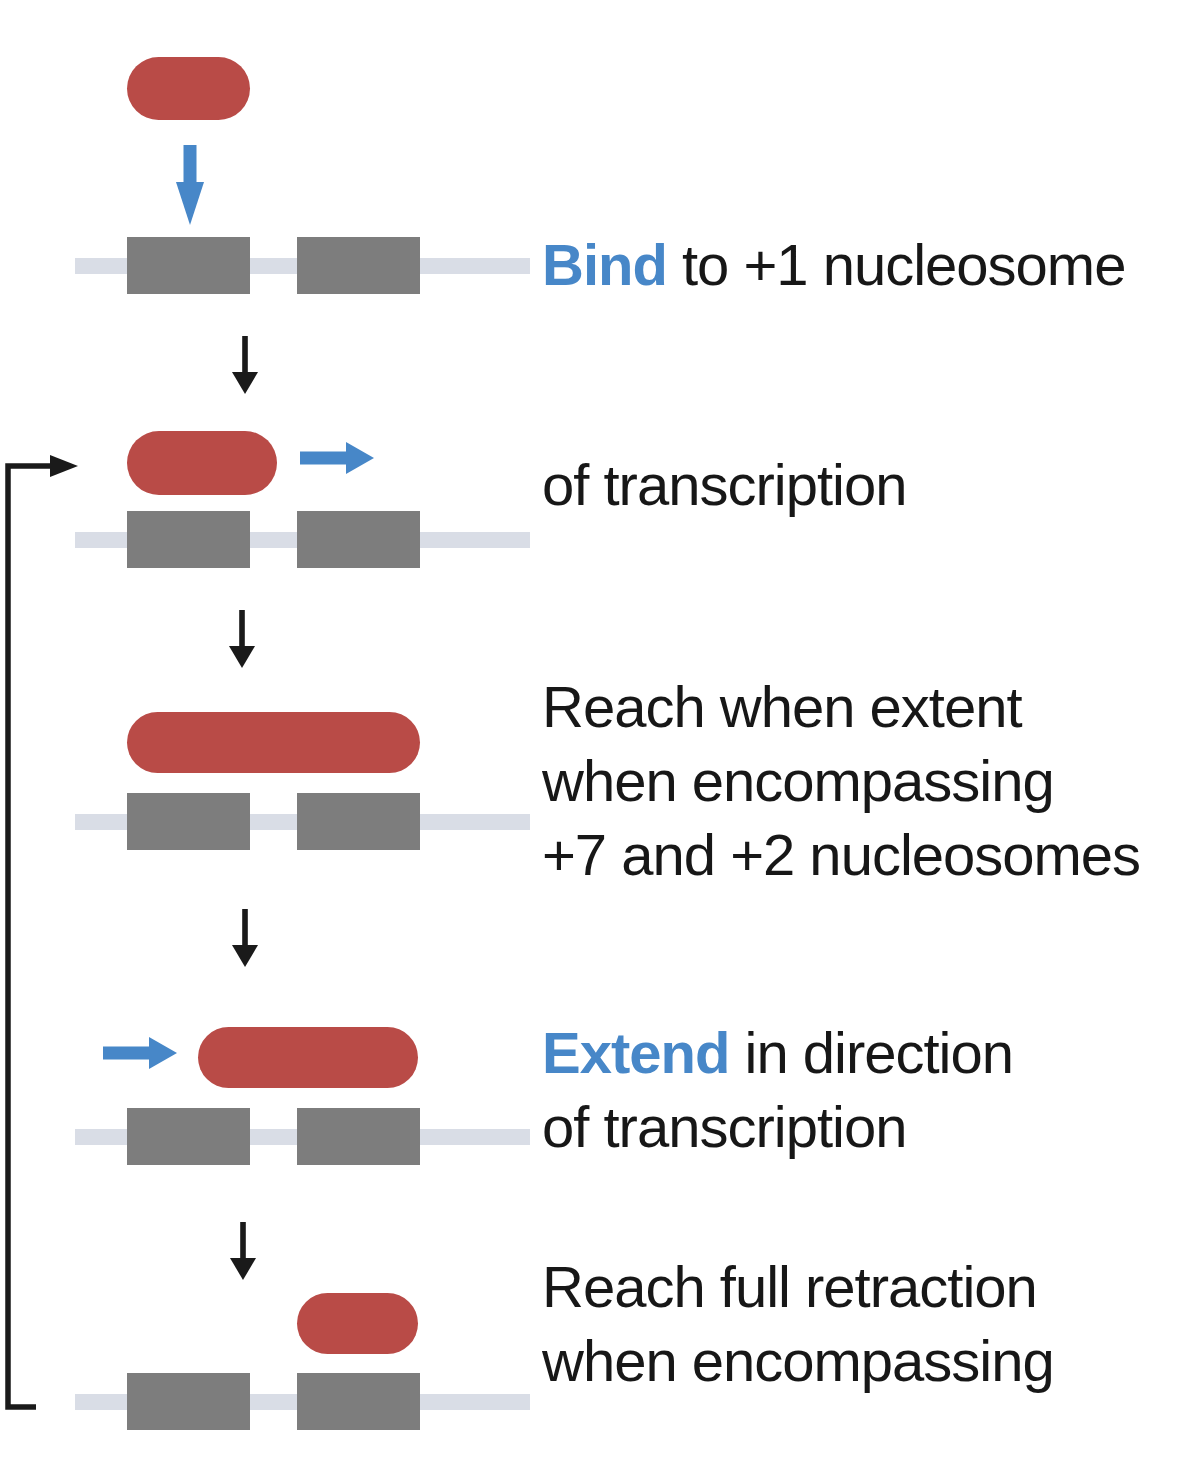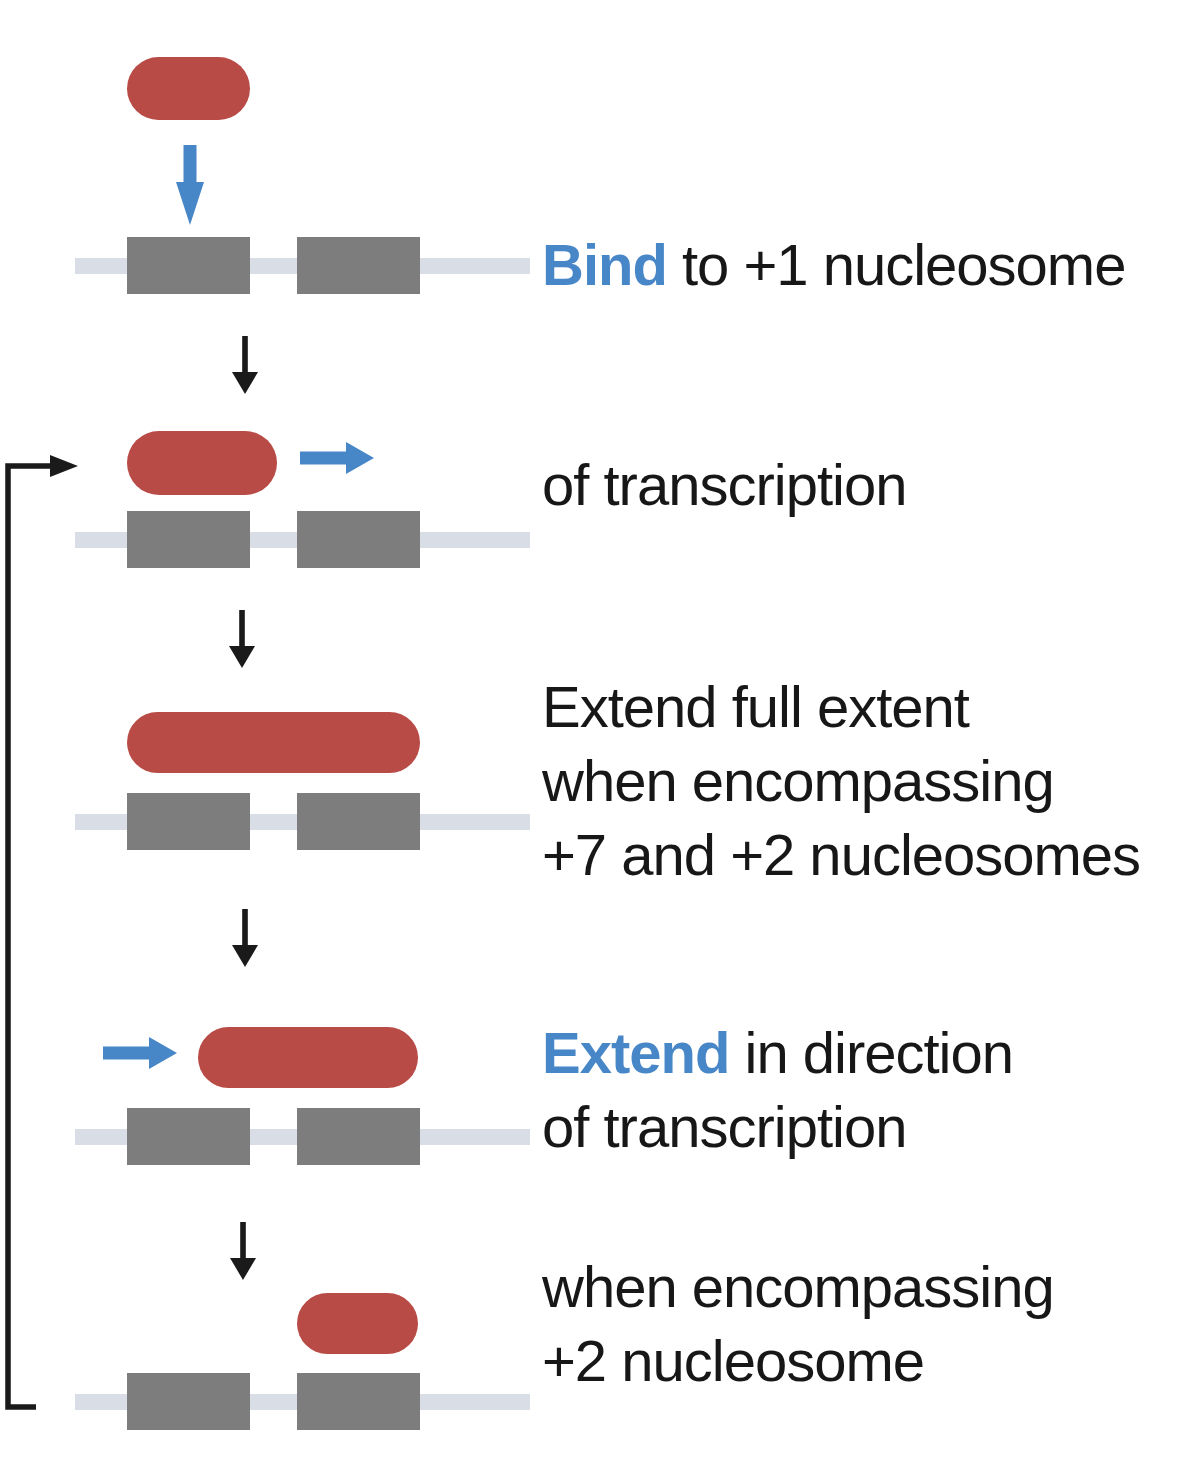--- a/index.html
+++ b/index.html
@@ -93,21 +93,21 @@
   </svg>
 
   <div>
     <div class="pill" style="left: 127px; top: 687px; width: 293px; height: 61px; border-radius: 31px; background-color: rgb(185, 75, 71);"></div>
 
     <div class="dna" style="top: 789px; background-color: rgb(217, 221, 230);"></div>
     <div class="nuc" style="left: 127px; top: 768px; background-color: rgb(125, 125, 125);"></div>
     <div class="nuc" style="left: 297px; top: 768px; background-color: rgb(125, 125, 125);"></div>
 
     <div class="label" style="top: 645px; color: rgb(23, 23, 23);">
-      <div>Extend full extent</div>
+      <div>Reach when extent</div>
       <div>when encompassing</div>
       <div>+7 and +2 nucleosomes</div>
     </div>
   </div>
 
   <svg style="left:232px;top:884px" width="26" height="58" viewBox="0 0 26 58">
     <rect x="10.2" y="0" width="5.6" height="38" fill="#1a1a1a"></rect>
     <polygon points="0,36 26,36 13,58" fill="#1a1a1a"></polygon>
   </svg>
 
@@ -135,18 +135,18 @@
   </svg>
 
   <div>
     <div class="pill" style="left: 297px; top: 1268px; width: 121px; height: 61px; border-radius: 31px; background-color: rgb(185, 75, 71);"></div>
 
     <div class="dna" style="top: 1369px; background-color: rgb(217, 221, 230);"></div>
     <div class="nuc" style="left: 127px; top: 1348px; background-color: rgb(125, 125, 125);"></div>
     <div class="nuc" style="left: 297px; top: 1348px; background-color: rgb(125, 125, 125);"></div>
 
     <div class="label" style="top: 1225px; color: rgb(23, 23, 23);">
+      <div>Reach full retraction</div>
       <div>when encompassing</div>
-      <div>+2 nucleosome</div>
     </div>
   </div>
 
 </div>
 
 </body></html>

